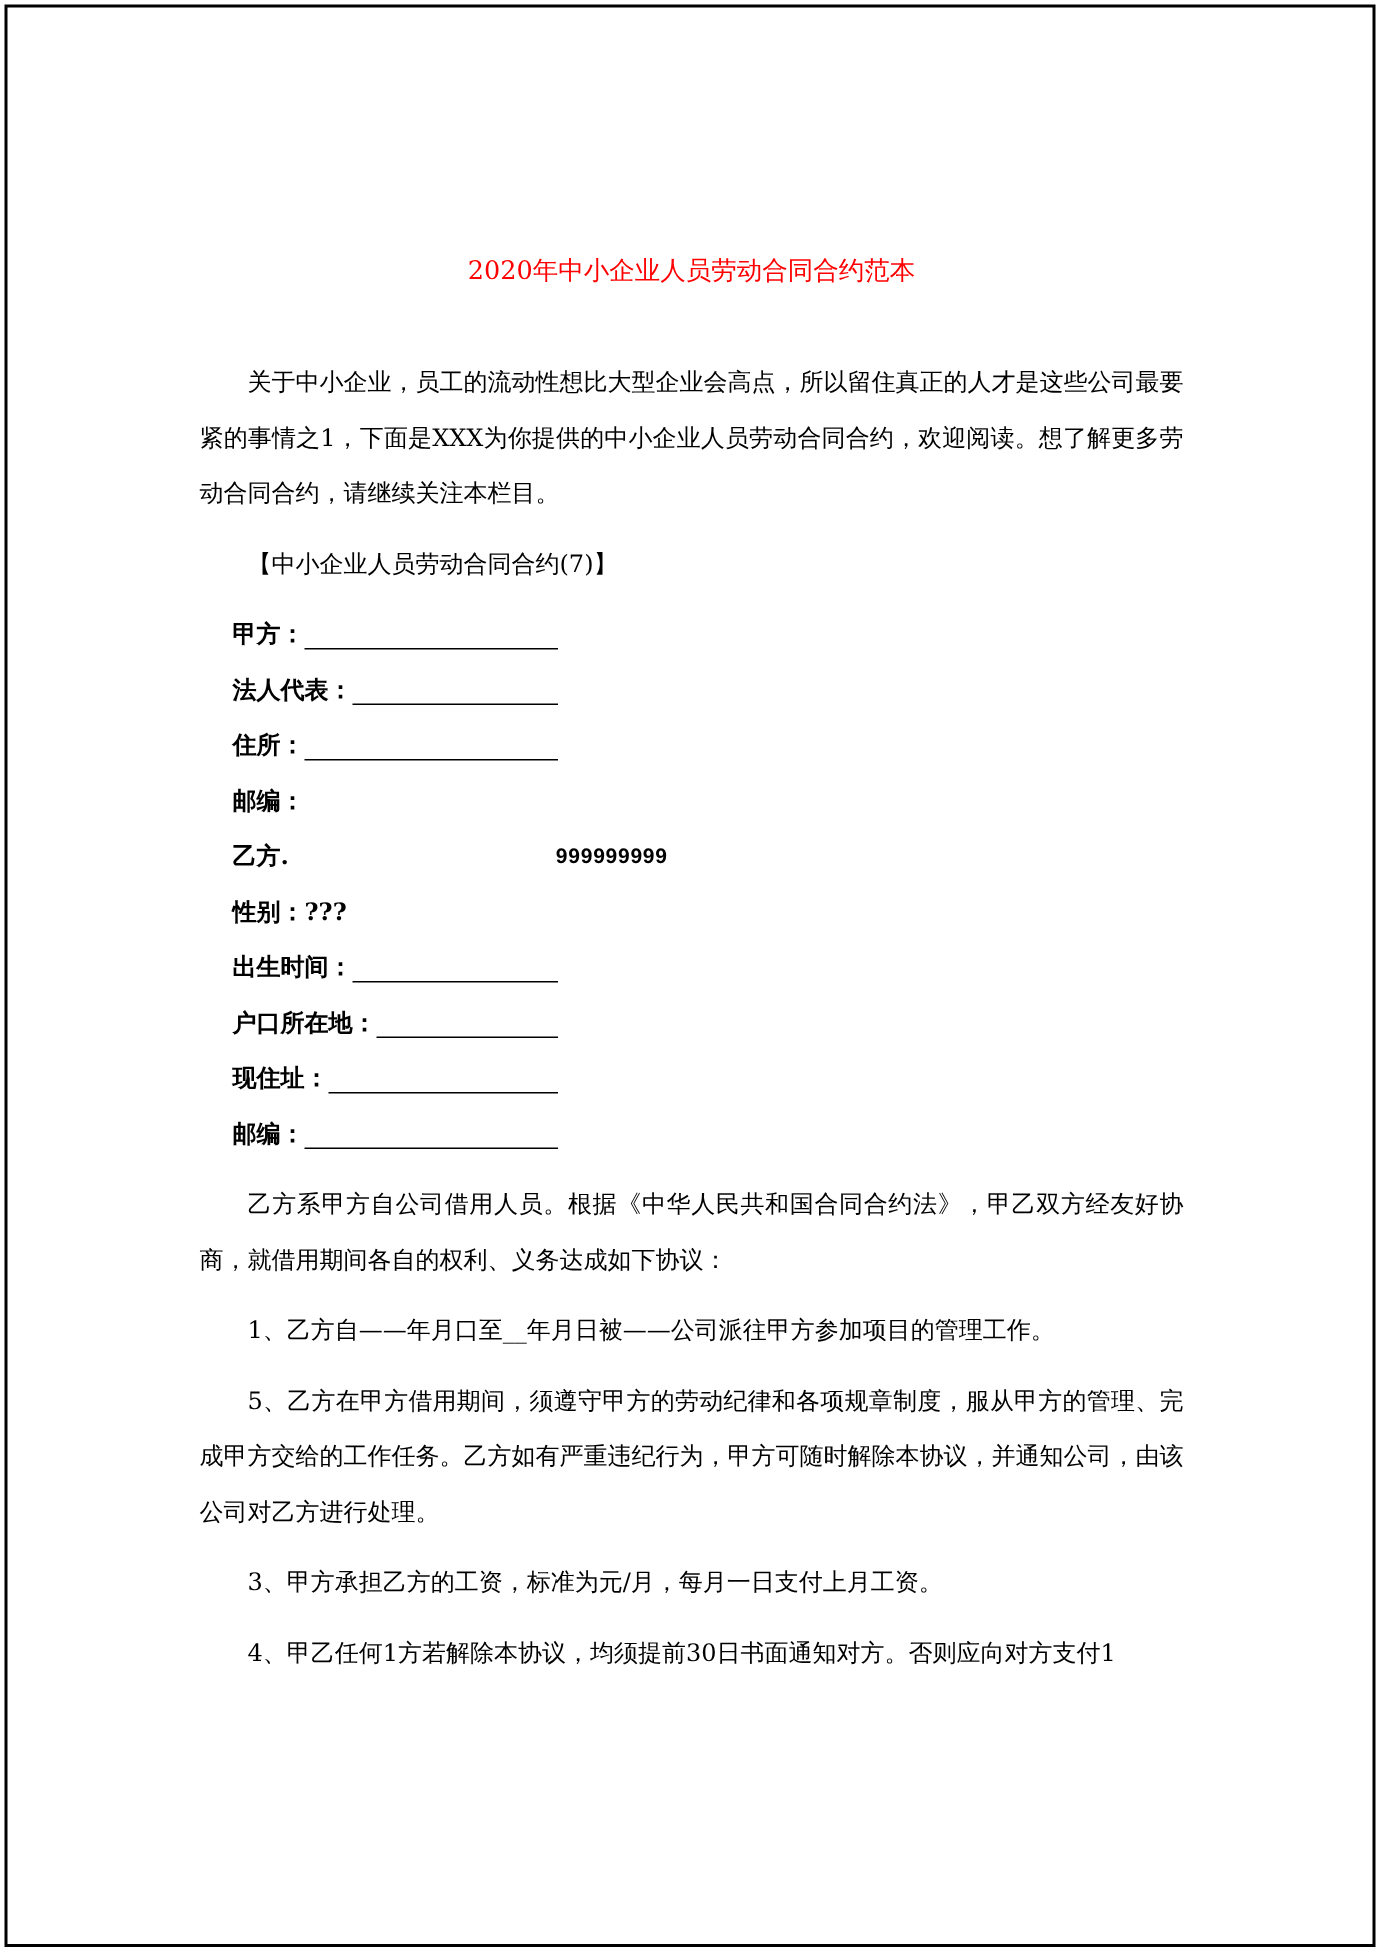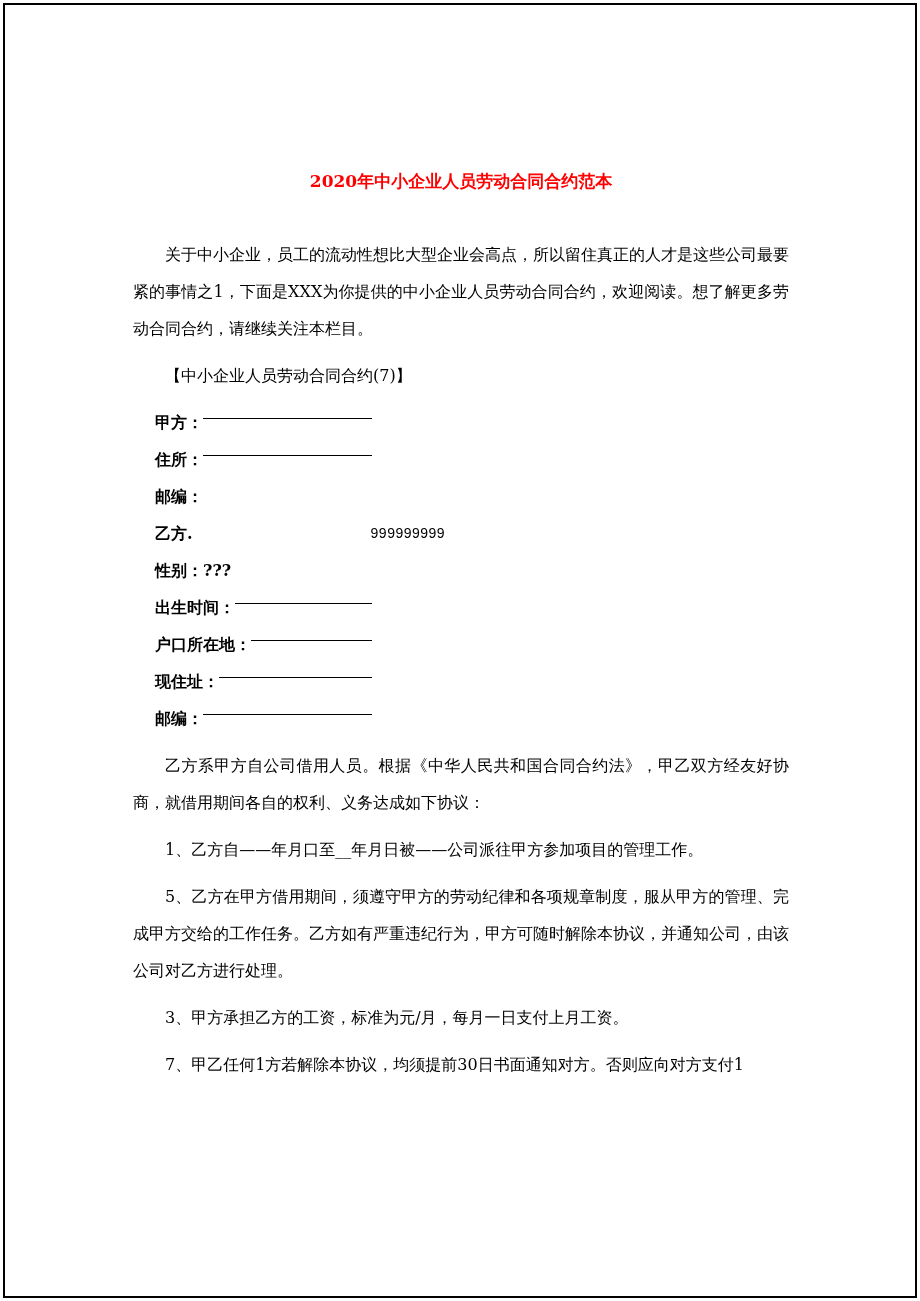--- a/index.html
+++ b/index.html
@@ -22,52 +22,52 @@
     position: absolute;
     left: 123px;
     top: 168px;
     width: 676px;
   }
   .title {
     text-align: center;
     font-size: 17px;
     line-height: 26px;
     margin-bottom: 42px;
-    font-weight: bold;
+    font-weight: normal;
   }
   .para {
     font-size: 16px;
     line-height: 37px;
     text-align: justify;
     margin: 10px;
   }
   .indent { text-indent: 2em; }
   .field-row {
     display: flex;
-    align-items: center;
+    align-items: flex-end;
     height: 37px;
     width: 217px;
     margin-left: 32px;
   }
   .field-label {
     font-weight: bold;
     font-size: 16px;
     line-height: 37px;
     white-space: pre;
   }
   .blank-line {
     flex: 1;
     height: 0;
     border-bottom: 1px solid #000000;
     margin-bottom: 8px;
     min-width: 20px;
   }
   .field-value {
     font-family: "Liberation Sans", "DejaVu Sans", sans-serif;
-    font-weight: normal;
+    font-weight: bold;
     font-size: 14px;
     line-height: 37px;
     margin-left: 178px;
     letter-spacing: 0.5px;
     white-space: pre;
   }
 </style>
 </head>
 <body>
 
@@ -76,20 +76,24 @@
 <div class="content">
   <div class="title" style="color: rgb(255, 0, 0);">2020年中小企业人员劳动合同合约范本</div>
 
   <p class="para indent">关于中小企业，员工的流动性想比大型企业会高点，所以留住真正的人才是这些公司最要紧的事情之1，下面是XXX为你提供的中小企业人员劳动合同合约，欢迎阅读。想了解更多劳动合同合约，请继续关注本栏目。</p>
 
   <p class="para indent">【中小企业人员劳动合同合约(7)】</p>
 
   <div id="form-fields">
       <div class="field-row">
         <span class="field-label">甲方：</span>
+        <span class="blank-line"></span>
+      </div>
+      <div class="field-row">
+        <span class="field-label">法人代表：</span>
         <span class="blank-line"></span>
       </div>
       <div class="field-row">
         <span class="field-label">住所：</span>
         <span class="blank-line"></span>
       </div>
       <div class="field-row">
         <span class="field-label">邮编：</span>
       </div>
       <div class="field-row">
@@ -115,15 +119,15 @@
         <span class="field-label">邮编：</span>
         <span class="blank-line"></span>
       </div>
     </div>
 
   <div id="body-paragraphs">
       <p class="para indent">乙方系甲方自公司借用人员。根据《中华人民共和国合同合约法》，甲乙双方经友好协商，就借用期间各自的权利、义务达成如下协议：</p>
       <p class="para indent">1、乙方自——年月口至__年月日被——公司派往甲方参加项目的管理工作。</p>
       <p class="para indent">5、乙方在甲方借用期间，须遵守甲方的劳动纪律和各项规章制度，服从甲方的管理、完成甲方交给的工作任务。乙方如有严重违纪行为，甲方可随时解除本协议，并通知公司，由该公司对乙方进行处理。</p>
       <p class="para indent">3、甲方承担乙方的工资，标准为元/月，每月一日支付上月工资。</p>
-      <p class="para indent">7、甲乙任何1方若解除本协议，均须提前30日书面通知对方。否则应向对方支付1</p>
+      <p class="para indent">4、甲乙任何1方若解除本协议，均须提前30日书面通知对方。否则应向对方支付1</p>
     </div>
 </div>
 
 </body></html>

